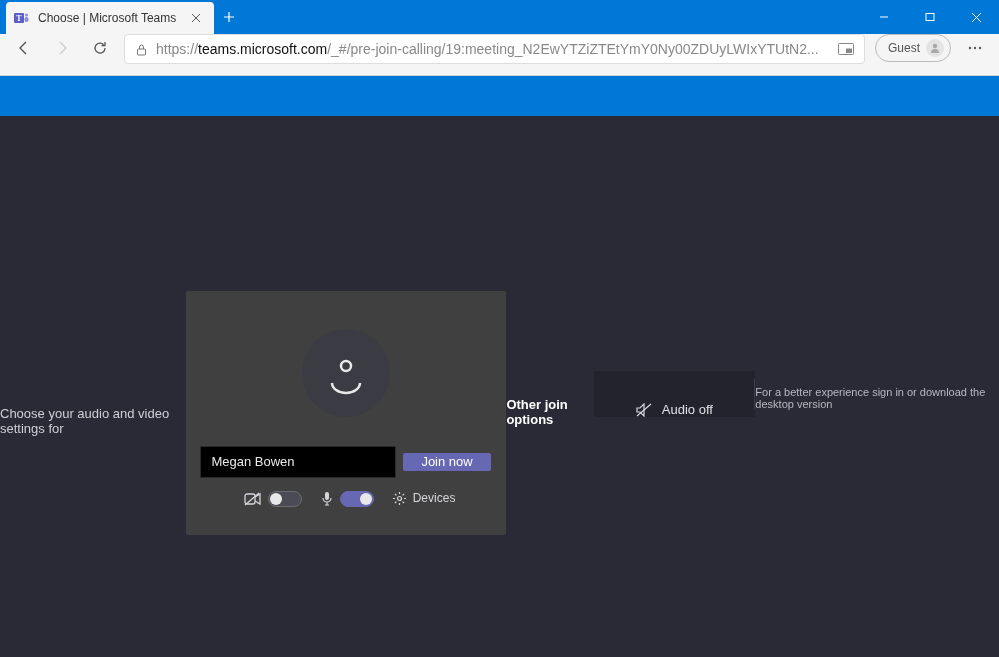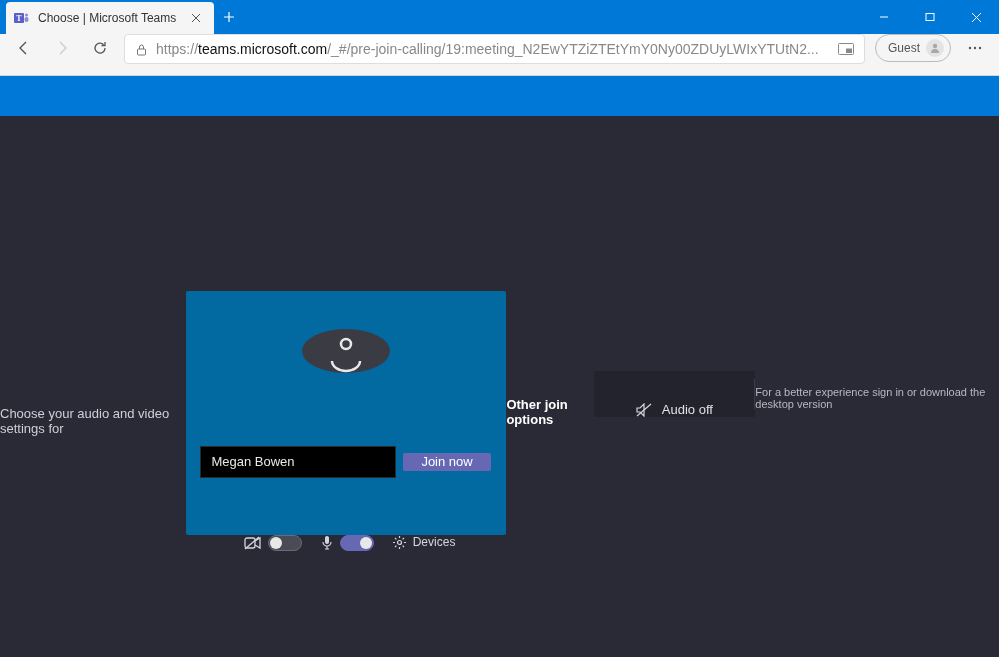--- a/index.html
+++ b/index.html
@@ -24,21 +24,21 @@
   .url-text .domain { color: #111; }
   .url-text .path { color: #888; }
   .guest-pill { height: 28px; border: 1px solid #bbb; border-radius: 14px; padding: 0 6px 0 12px; display: flex; align-items: center; gap: 6px; color: #555; font-size: 12px; cursor: pointer; }
   .guest-pill .avatar { width: 18px; height: 18px; border-radius: 50%; background: #e3e3e3; display: flex; align-items: center; justify-content: center; }
 
   
   .page { flex: 1; background: #292a35; display: flex; align-items: center; color: #e0e0e5; margin-top: 40px; }
   .heading-small { margin-top: 68px; font-size: 13px; color: #cfcfd6; }
   .heading-big { margin-top: 12px; font-size: 22px; font-weight: 700; color: #fff; }
 
-  .preview-card { margin-top: 52px; width: 408px; height: 244px; background: #0369a1; border-radius: 2px; display: flex; flex-direction: column; align-items: center; gap: 44px; }
+  .preview-card { margin-top: 52px; width: 408px; height: 244px; background: #404040; border-radius: 2px; display: flex; flex-direction: column; align-items: center; }
   .avatar-circle { margin-top: 38px; width: 88px; height: 88px; border-radius: 50%; background: #3b3b44; display: flex; align-items: center; justify-content: center; }
   .name-row { margin-top: 30px; display: flex; align-items: center; gap: 8px; }
   .name-input { width: 194px; height: 30px; background: #000; border: none; padding: 0 10px; color: #e8e8e8; font-size: 13px; outline: 1px solid #2a2a2a; }
   .join-btn { height: 18px; padding: 0 18px; background: #6768b4; color: #fff; border: none; font-size: 13px; cursor: pointer; border-radius: 2px; }
   .controls-row { margin-top: 14px; display: flex; align-items: flex-start; gap: 18px; padding-left: 7px; }
   .ctrl { display: flex; align-items: center; gap: 6px; color: #d5d5db; font-size: 12px; cursor: pointer; }
   .toggle { width: 34px; height: 16px; border-radius: 10px; background: #4b4b55; position: relative; border: 1px solid #6b6b75; }
   .toggle .knob { position: absolute; top: 1px; width: 12px; height: 12px; border-radius: 50%; background: #e8e8e8; }
   .toggle.off .knob { left: 1px; }
   .toggle.on { background: #6768b4; border-color: #6768b4; }

